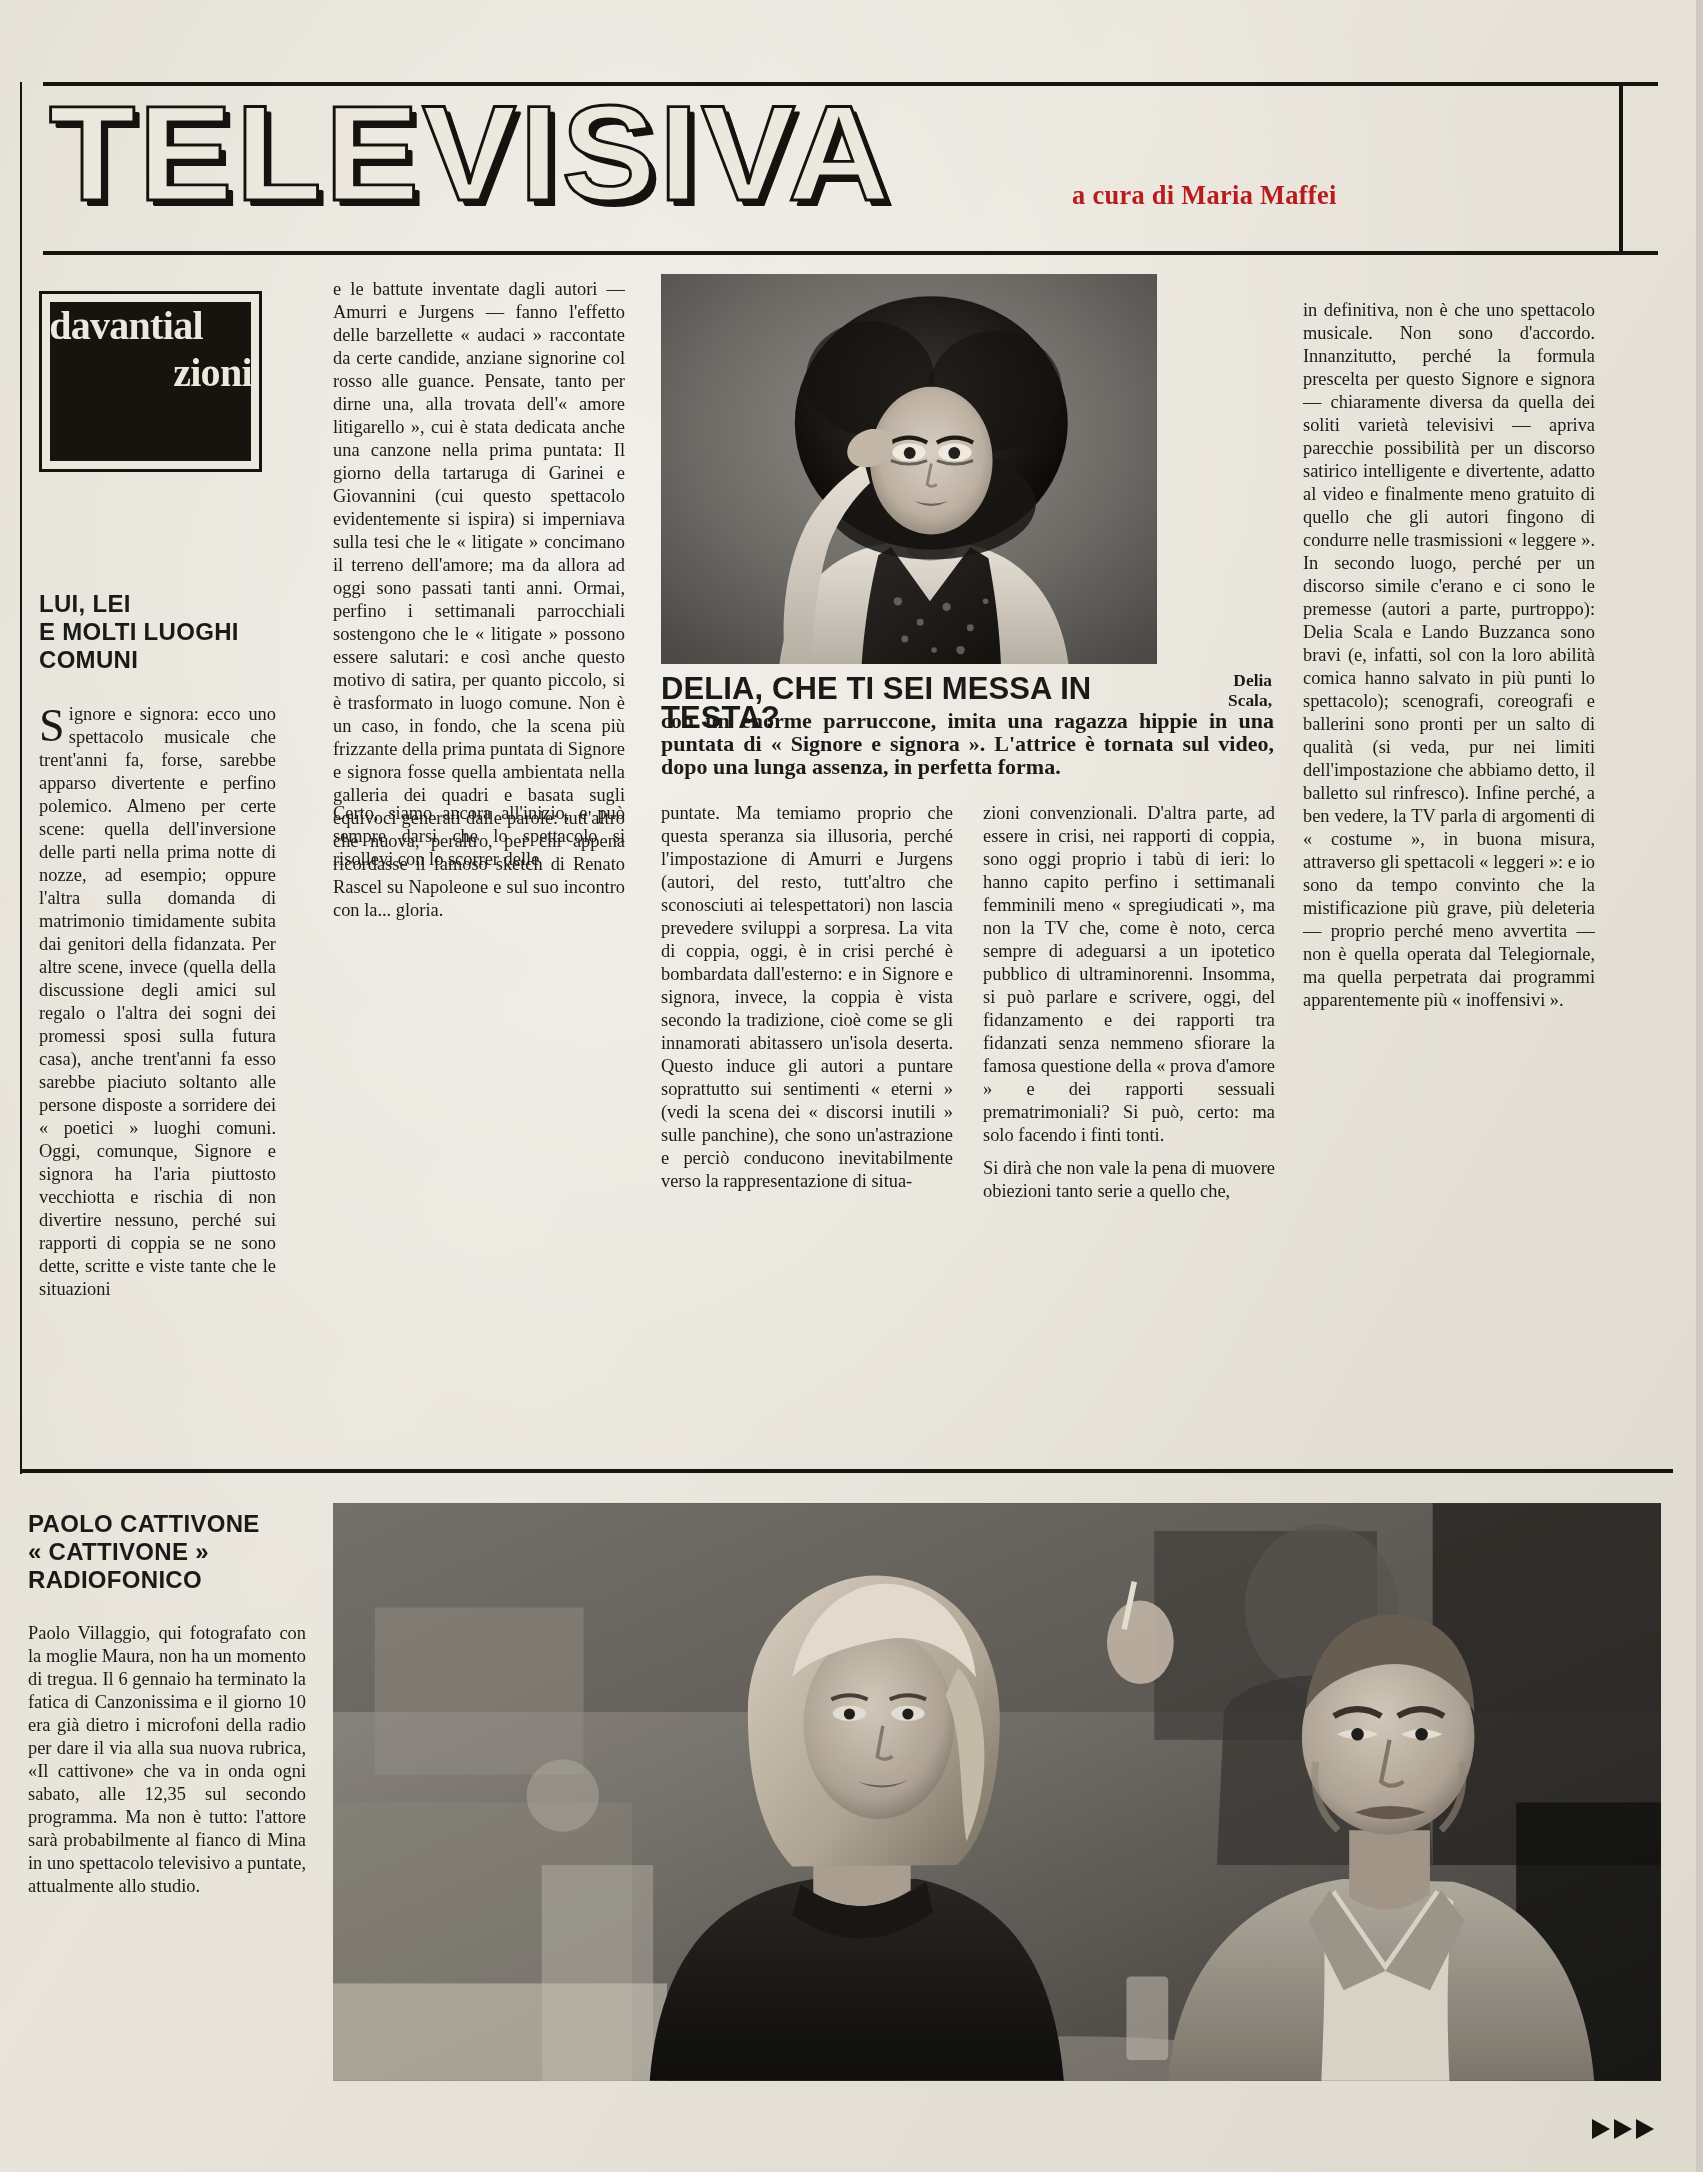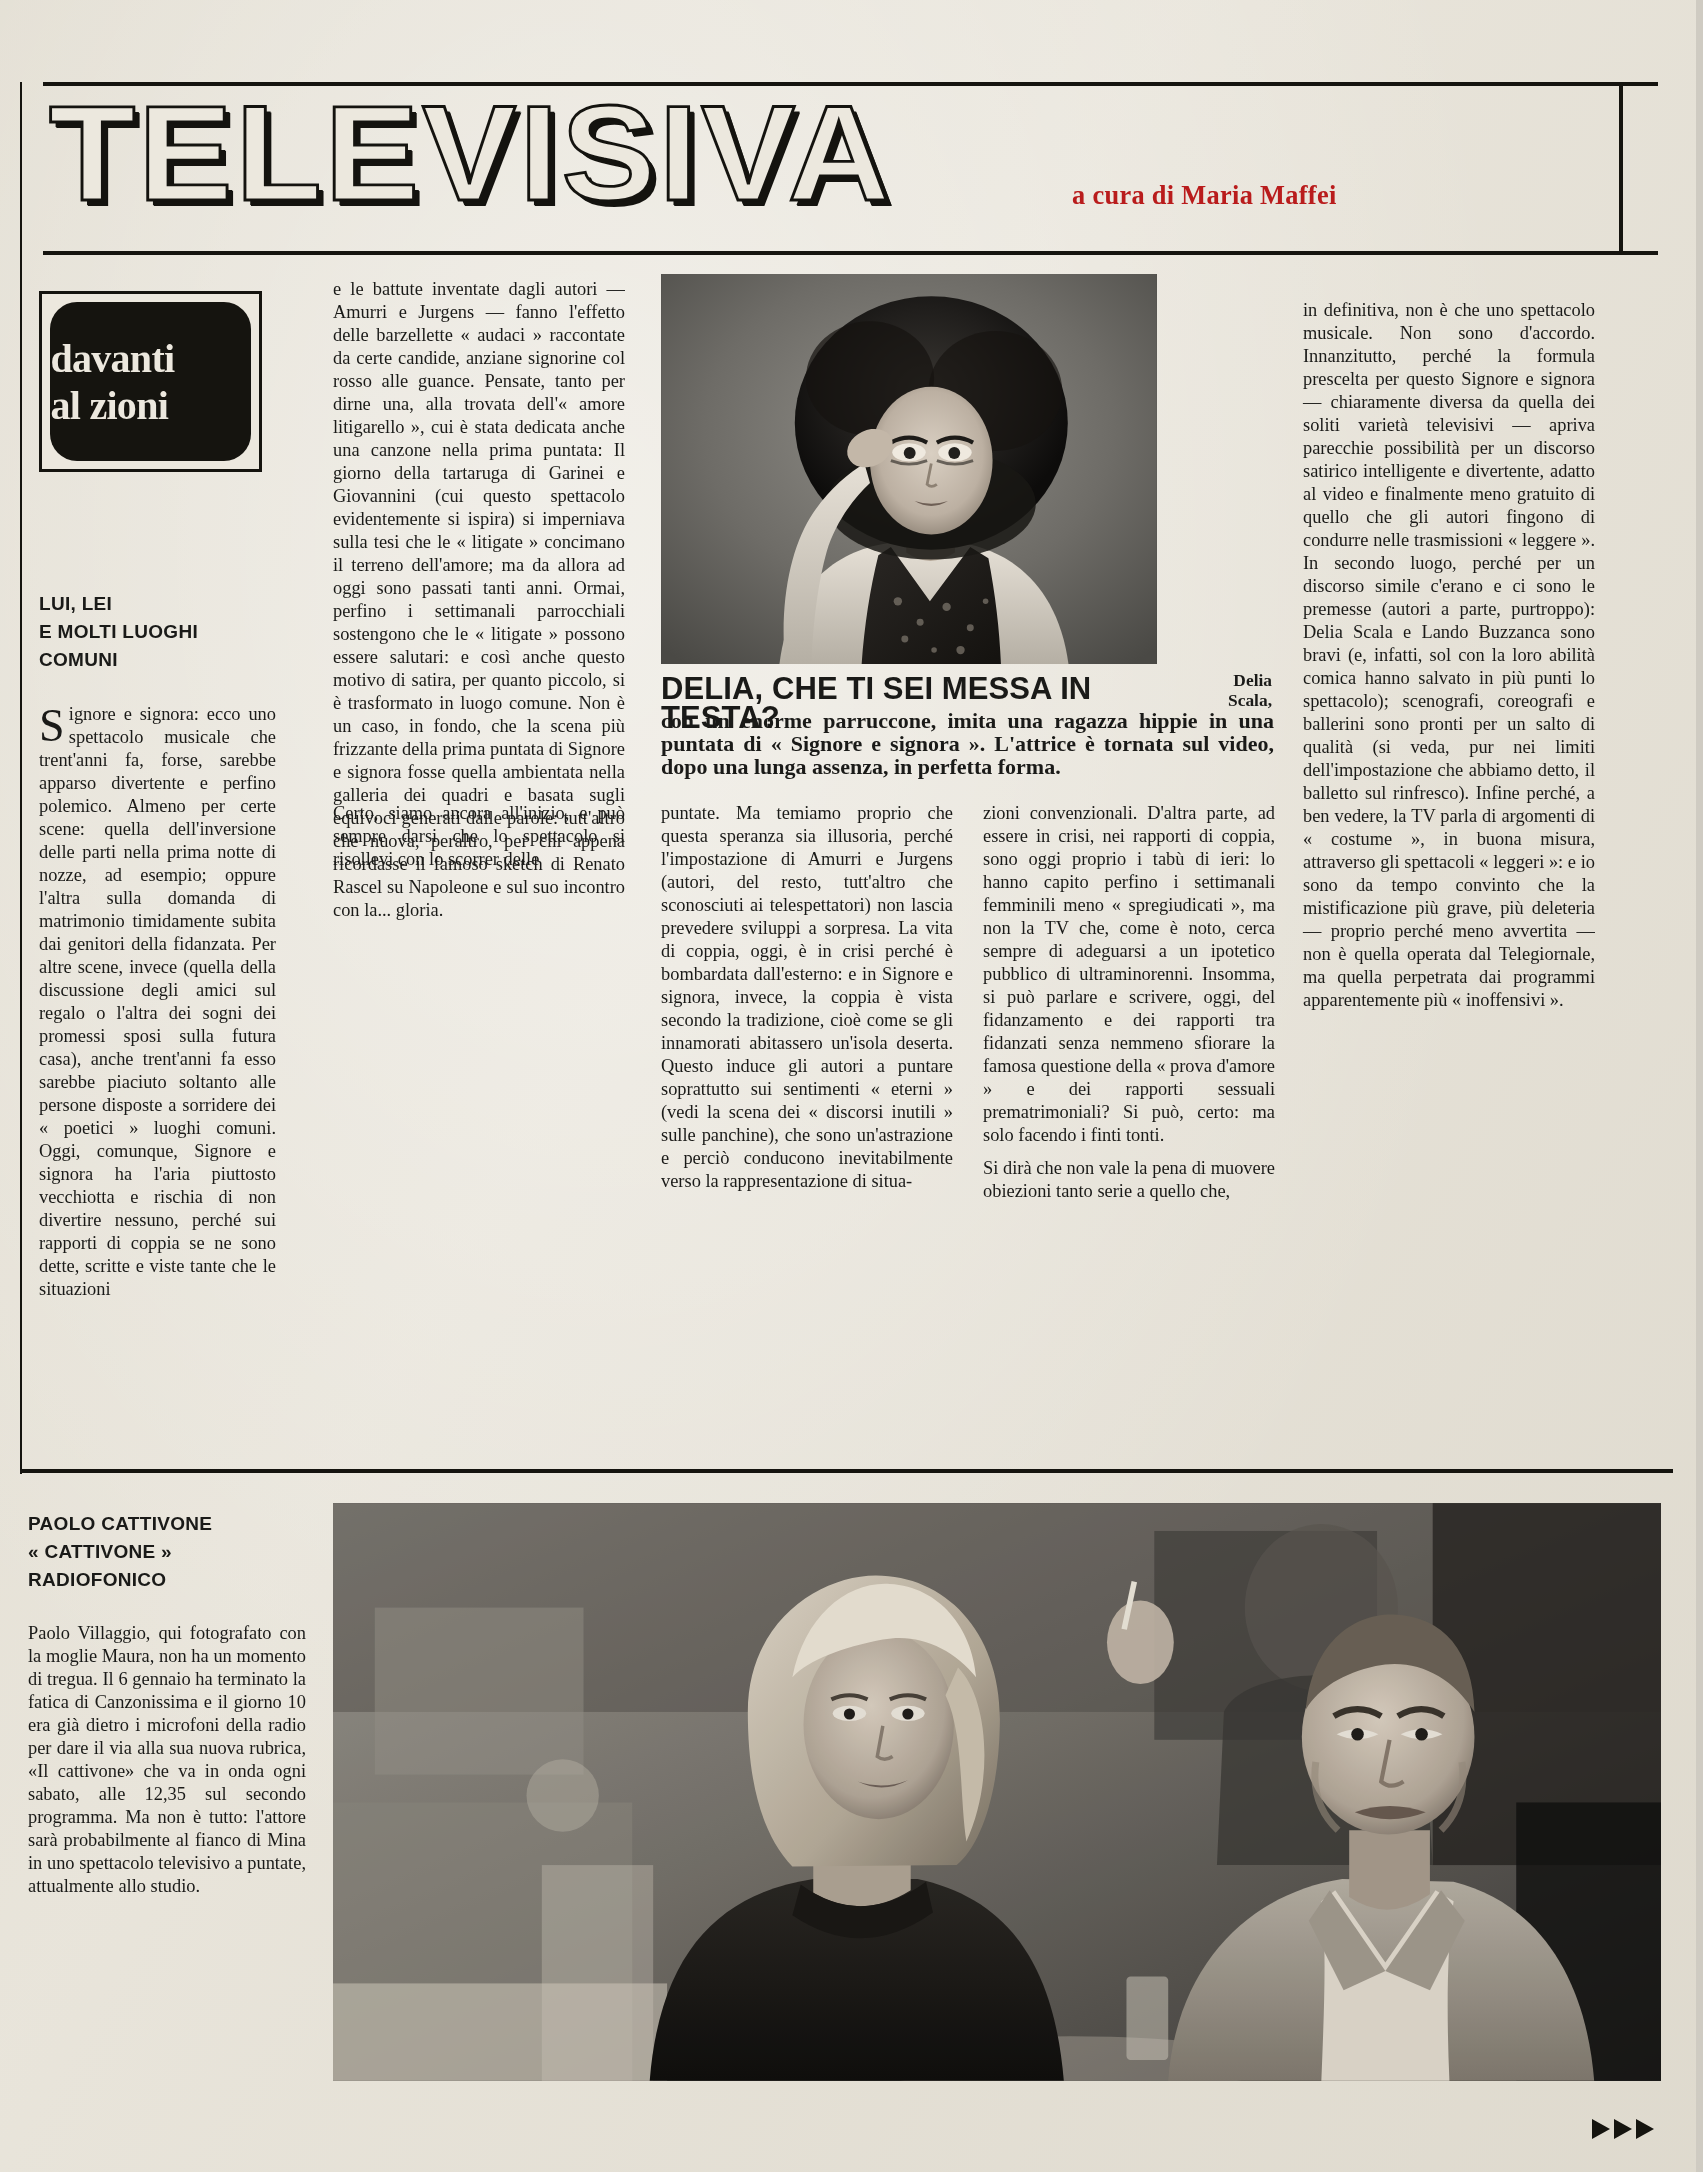--- a/index.html
+++ b/index.html
@@ -91,24 +91,22 @@
     width: 223px; height: 181px;
     background: #ece8de;
     border: 3.5px solid #15140f;
     box-sizing: border-box;
   }
   .logo-inner {
     position: absolute;
     left: 8.4px; top: 8.4px; right: 8.4px; bottom: 8.4px;
     background: #15140f;
     display: flex;
-    flex-direction: column;
     justify-content: center;
     box-sizing: border-box;
-    border-radius: 27px;
   }
   .logo-line {
     font-family: "Liberation Serif", serif;
     font-weight: bold;
     color: #ece8de;
     font-size: 40px;
     line-height: 47px;
     letter-spacing: -0.7px;
   }
 
@@ -118,21 +116,21 @@
     font-size: 18.4px;
     line-height: 23px;
     text-align: justify;
     text-justify: inter-word;
     hyphens: manual;
   }
 
   .head-sans {
     font-family: "Liberation Sans", sans-serif;
     font-weight: bold;
-    font-size: 19px;
+    font-size: 24px;
     line-height: 28px;
     letter-spacing: 0.3px;
   }
   #col1-head { position: absolute; left: 39px; top: 590px; width: 237px; }
   #col1-body { position: absolute; left: 39px; top: 703px; width: 237px; }
   .dropcap-wrap { position: relative; }
   .dropcap {
     float: left;
     font-family: "Liberation Serif", serif;
     font-size: 46px;

